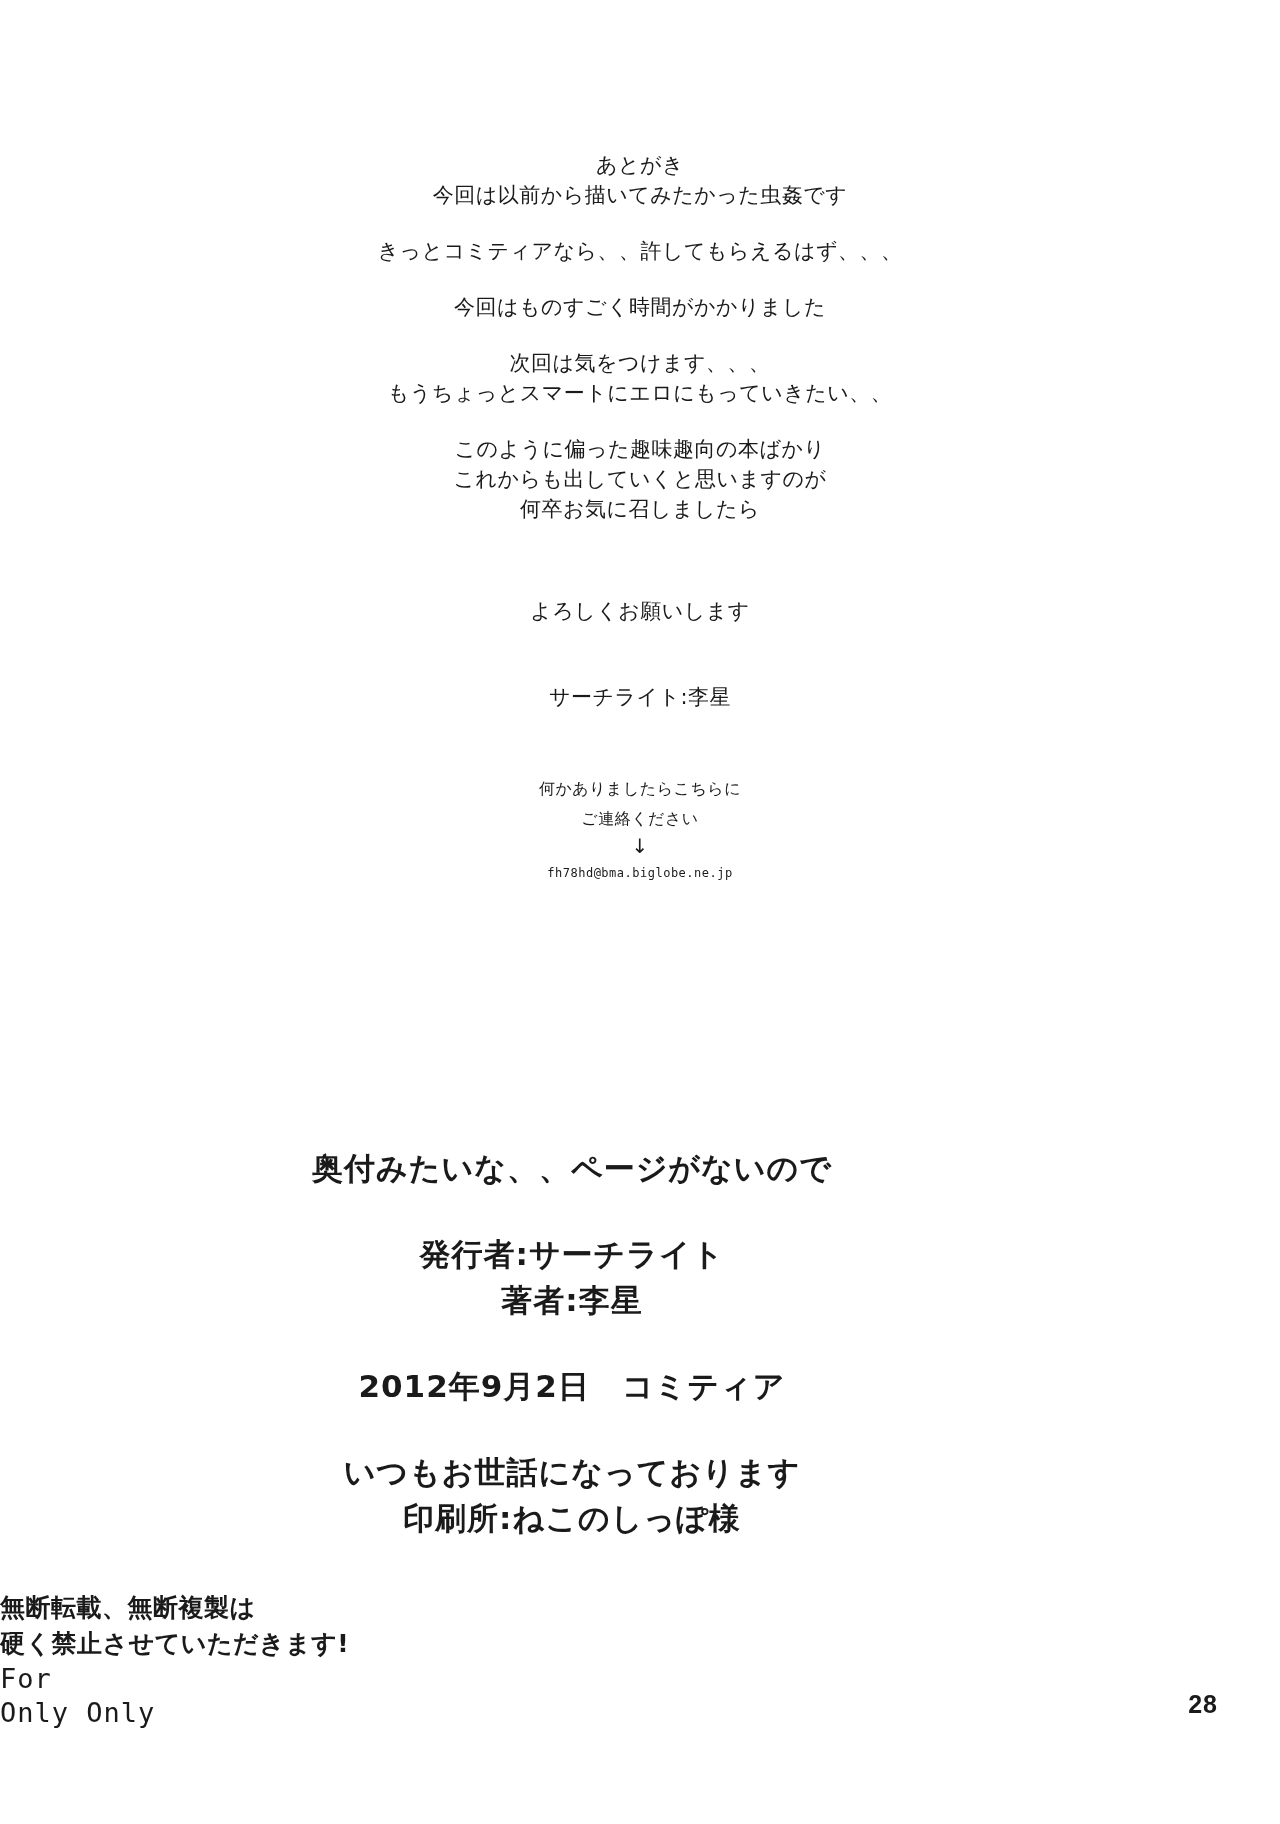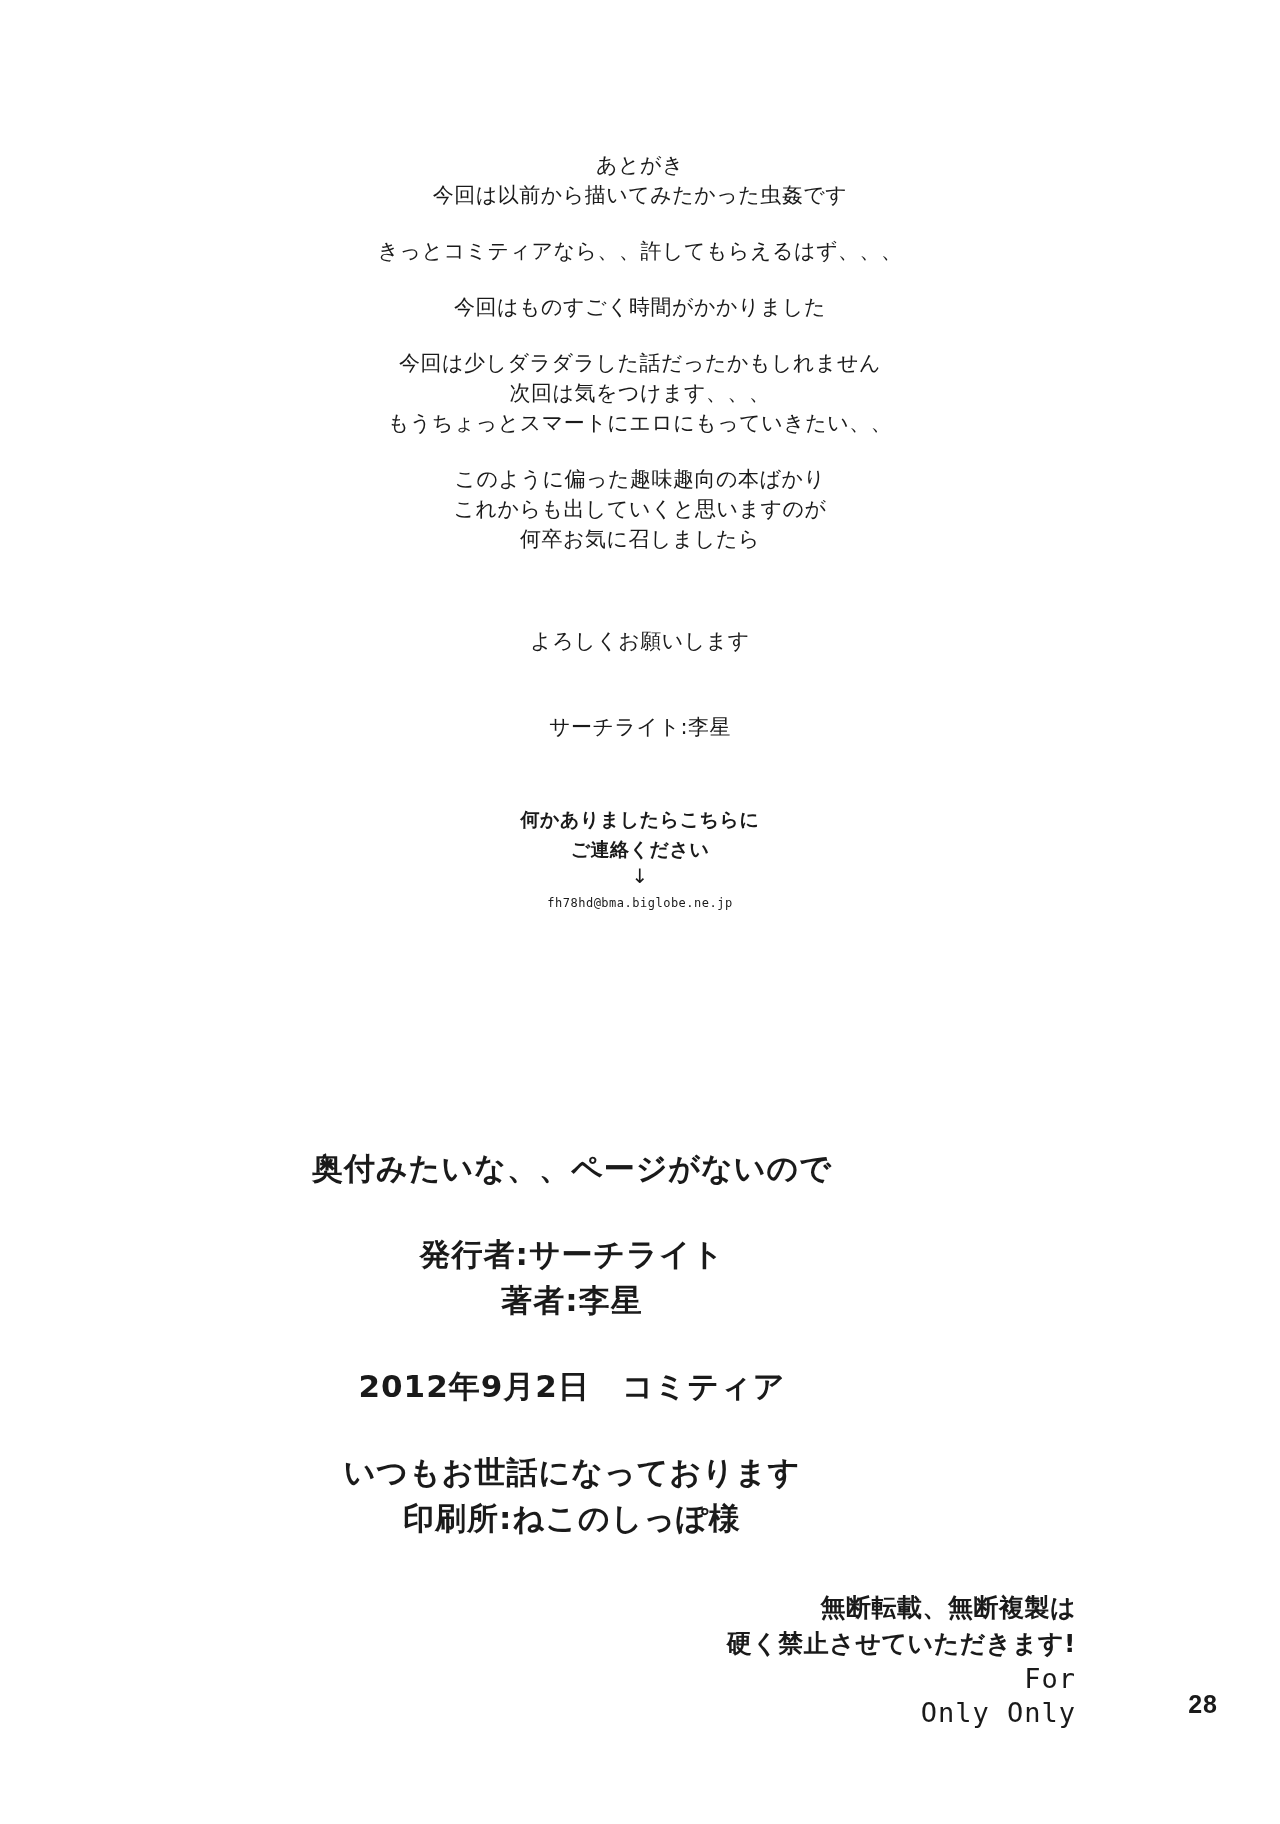--- a/index.html
+++ b/index.html
@@ -39,23 +39,22 @@
   .sig {
     margin-top: 56px;
     font-size: 21px;
     line-height: 30px;
     letter-spacing: 0.5px;
   }
   .contact {
     margin-top: 62px;
   }
   .contact .line {
-    font-size: 19px;
+    font-size: 16px;
     line-height: 30px;
-    font-weight: bold;
   }
   .arrow {
     font-size: 20px;
     line-height: 24px;
   }
   .email {
     font-family: "DejaVu Sans Mono", monospace;
     font-size: 12px;
     line-height: 30px;
     letter-spacing: 0.5px;
@@ -75,21 +74,21 @@
     white-space: pre;
   }
   .colophon .group {
     margin-bottom: 40px;
   }
   .notice {
     position: absolute;
     top: 1590px;
     left: 0;
     width: 1076px;
-    text-align: right;
+    text-align: left;
   }
   .notice .n1 {
     font-size: 25px;
     line-height: 36px;
     font-weight: bold;
     letter-spacing: 0.5px;
     white-space: pre;
   }
   .notice .n2 {
     font-family: "DejaVu Sans Mono", monospace;
@@ -123,21 +122,20 @@
       <div class="line">きっとコミティアなら、、許してもらえるはず、、、</div>
       <div class="line"></div>
       <div class="line"></div>
     </div>
 
     <div class="block">
       <div class="line">今回はものすごく時間がかかりました</div>
     </div>
 
     <div class="block">
-      <div class="line">今回は少しダラダラした話だったかもしれません</div>
       <div class="line">次回は気をつけます、、、</div>
       <div class="line">もうちょっとスマートにエロにもっていきたい、、</div>
       <div class="line"></div>
     </div>
 
     <div class="block">
       <div class="line">このように偏った趣味趣向の本ばかり</div>
       <div class="line">これからも出していくと思いますのが</div>
       <div class="line">何卒お気に召しましたら</div>
     </div>

